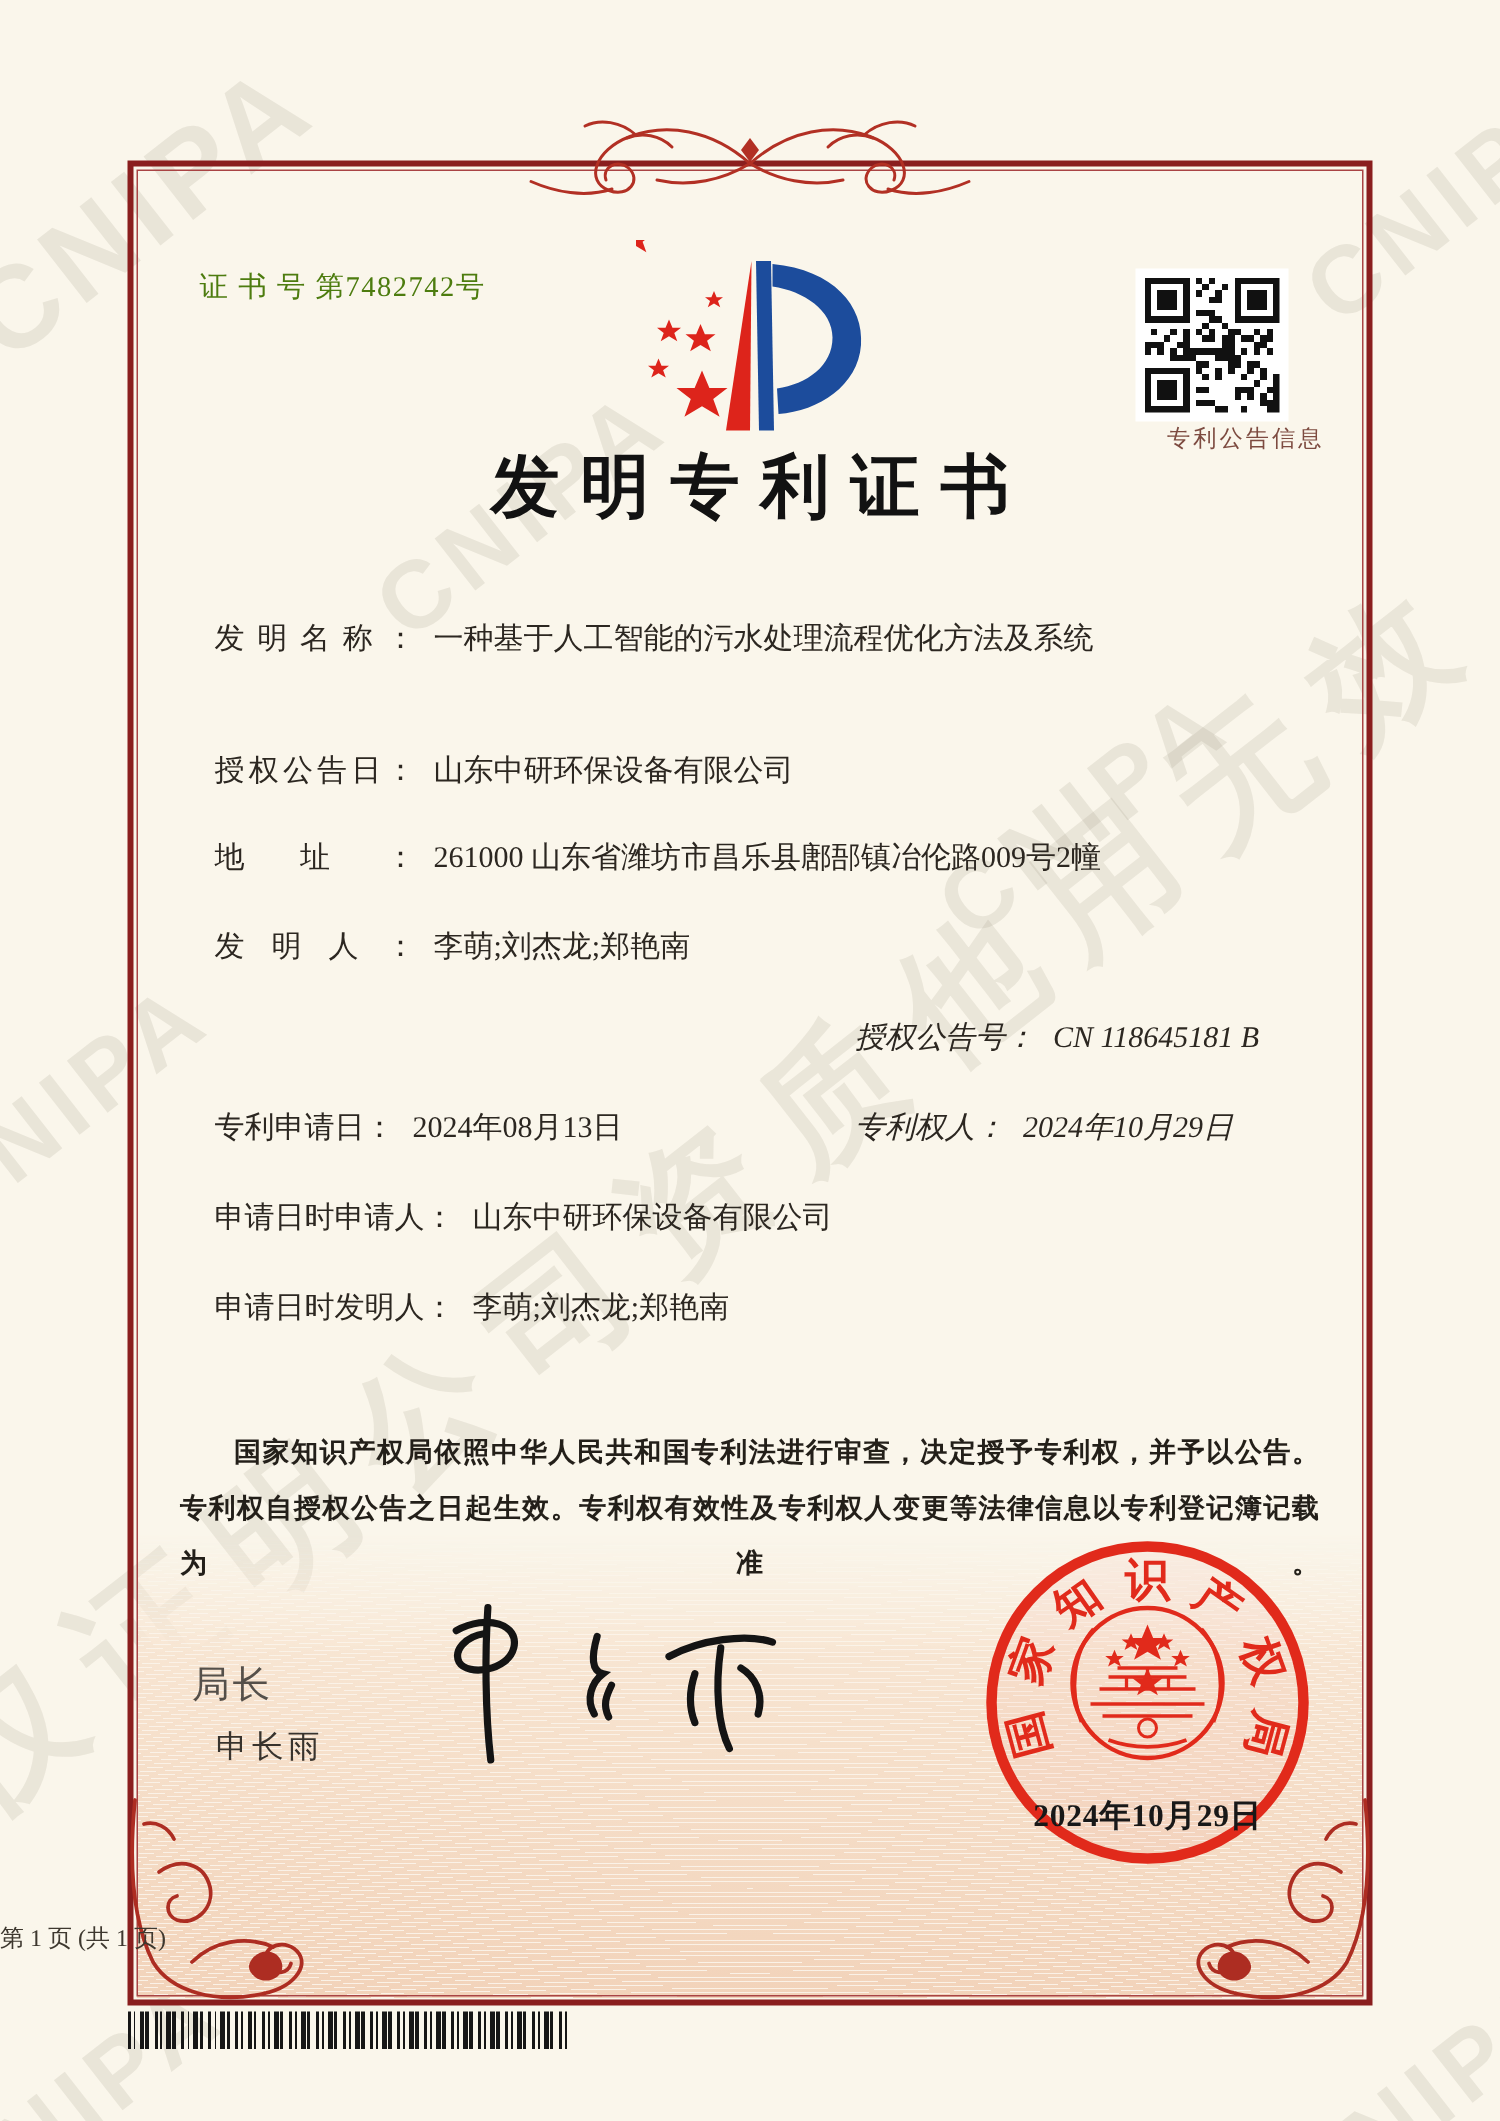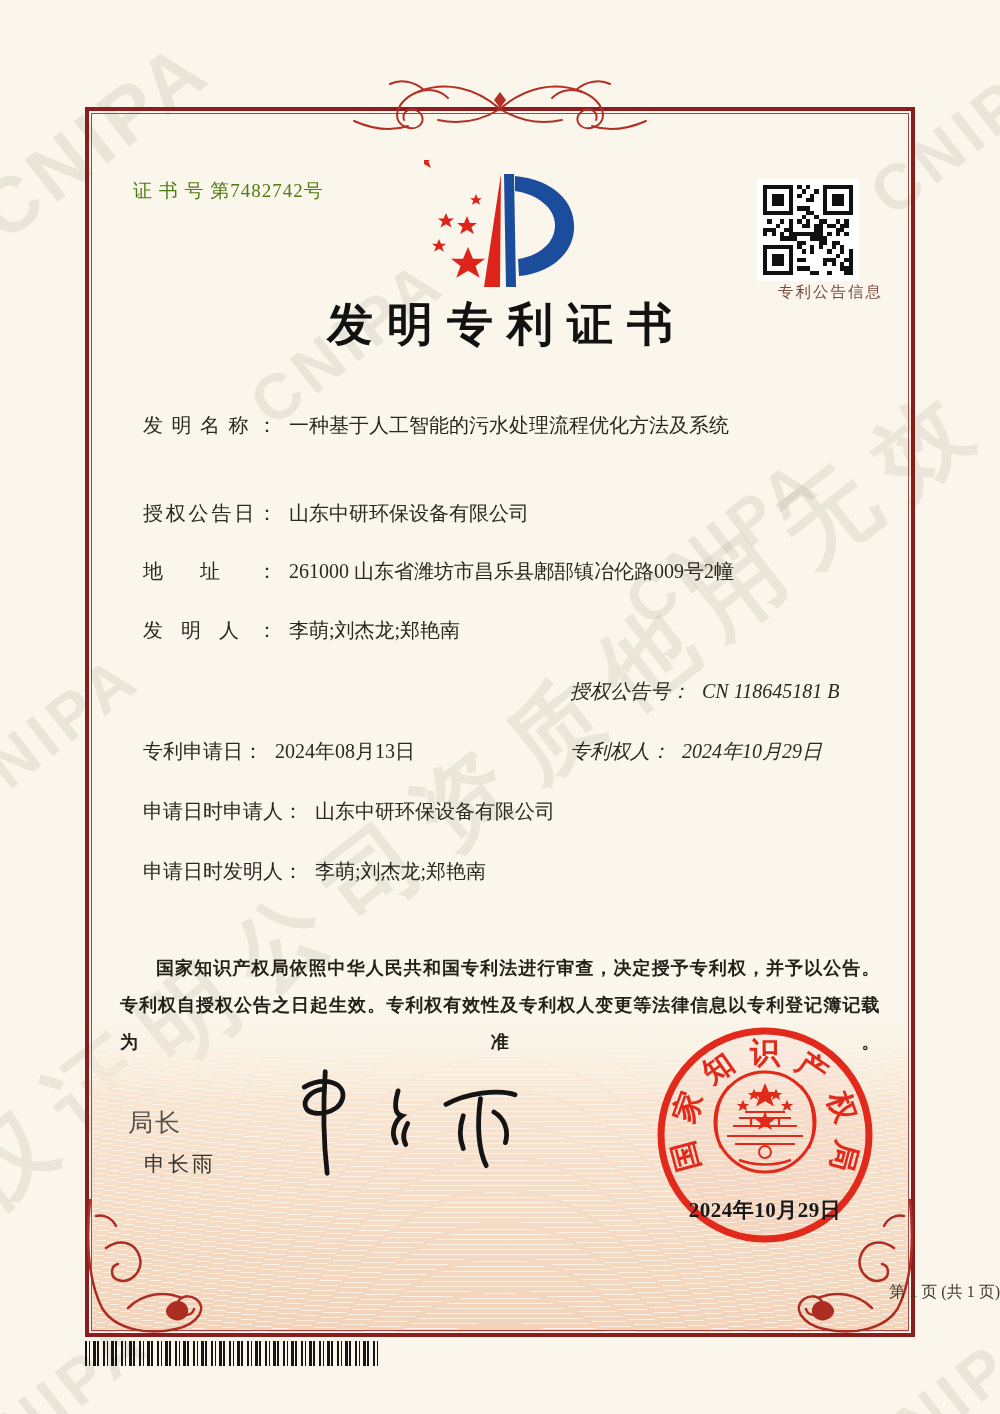--- a/index.html
+++ b/index.html
@@ -48,21 +48,21 @@
   .signer-title{position:absolute;left:128px;top:1106px;z-index:4;font-size:25px;
                 font-family:"Liberation Sans",sans-serif;color:#55504a;letter-spacing:2px;}
   .signer-name{position:absolute;left:144px;top:1150px;z-index:4;font-size:21px;
                font-family:"Liberation Sans",sans-serif;color:#38332d;letter-spacing:3px;}
   .signature{position:absolute;left:265px;top:1066px;z-index:4;}
   
   .seal{position:absolute;left:652px;top:1026px;z-index:5;}
   .seal-date{position:absolute;left:652px;top:1196px;width:226px;text-align:center;z-index:6;
              font-size:21px;font-weight:bold;color:#181818;letter-spacing:0.5px;}
   
-  .page-no{position:absolute;left:0;top:1282px;width:1000px;text-align:right;z-index:3;
+  .page-no{position:absolute;left:0;top:1282px;width:1000px;text-align:left;z-index:3;
            font-size:16px;color:#3e382f;}
   .barcode{position:absolute;left:85px;top:1341px;width:295px;height:25px;z-index:3;
            background:repeating-linear-gradient(90deg,
              #161616 0 2px,transparent 2px 4px,#161616 4px 5px,transparent 5px 8px,
              #161616 8px 11px,transparent 11px 12px,#161616 12px 14px,transparent 14px 18px);}
   
   .orn{position:absolute;z-index:3;pointer-events:none;}
 </style>
 </head>
 <body>

